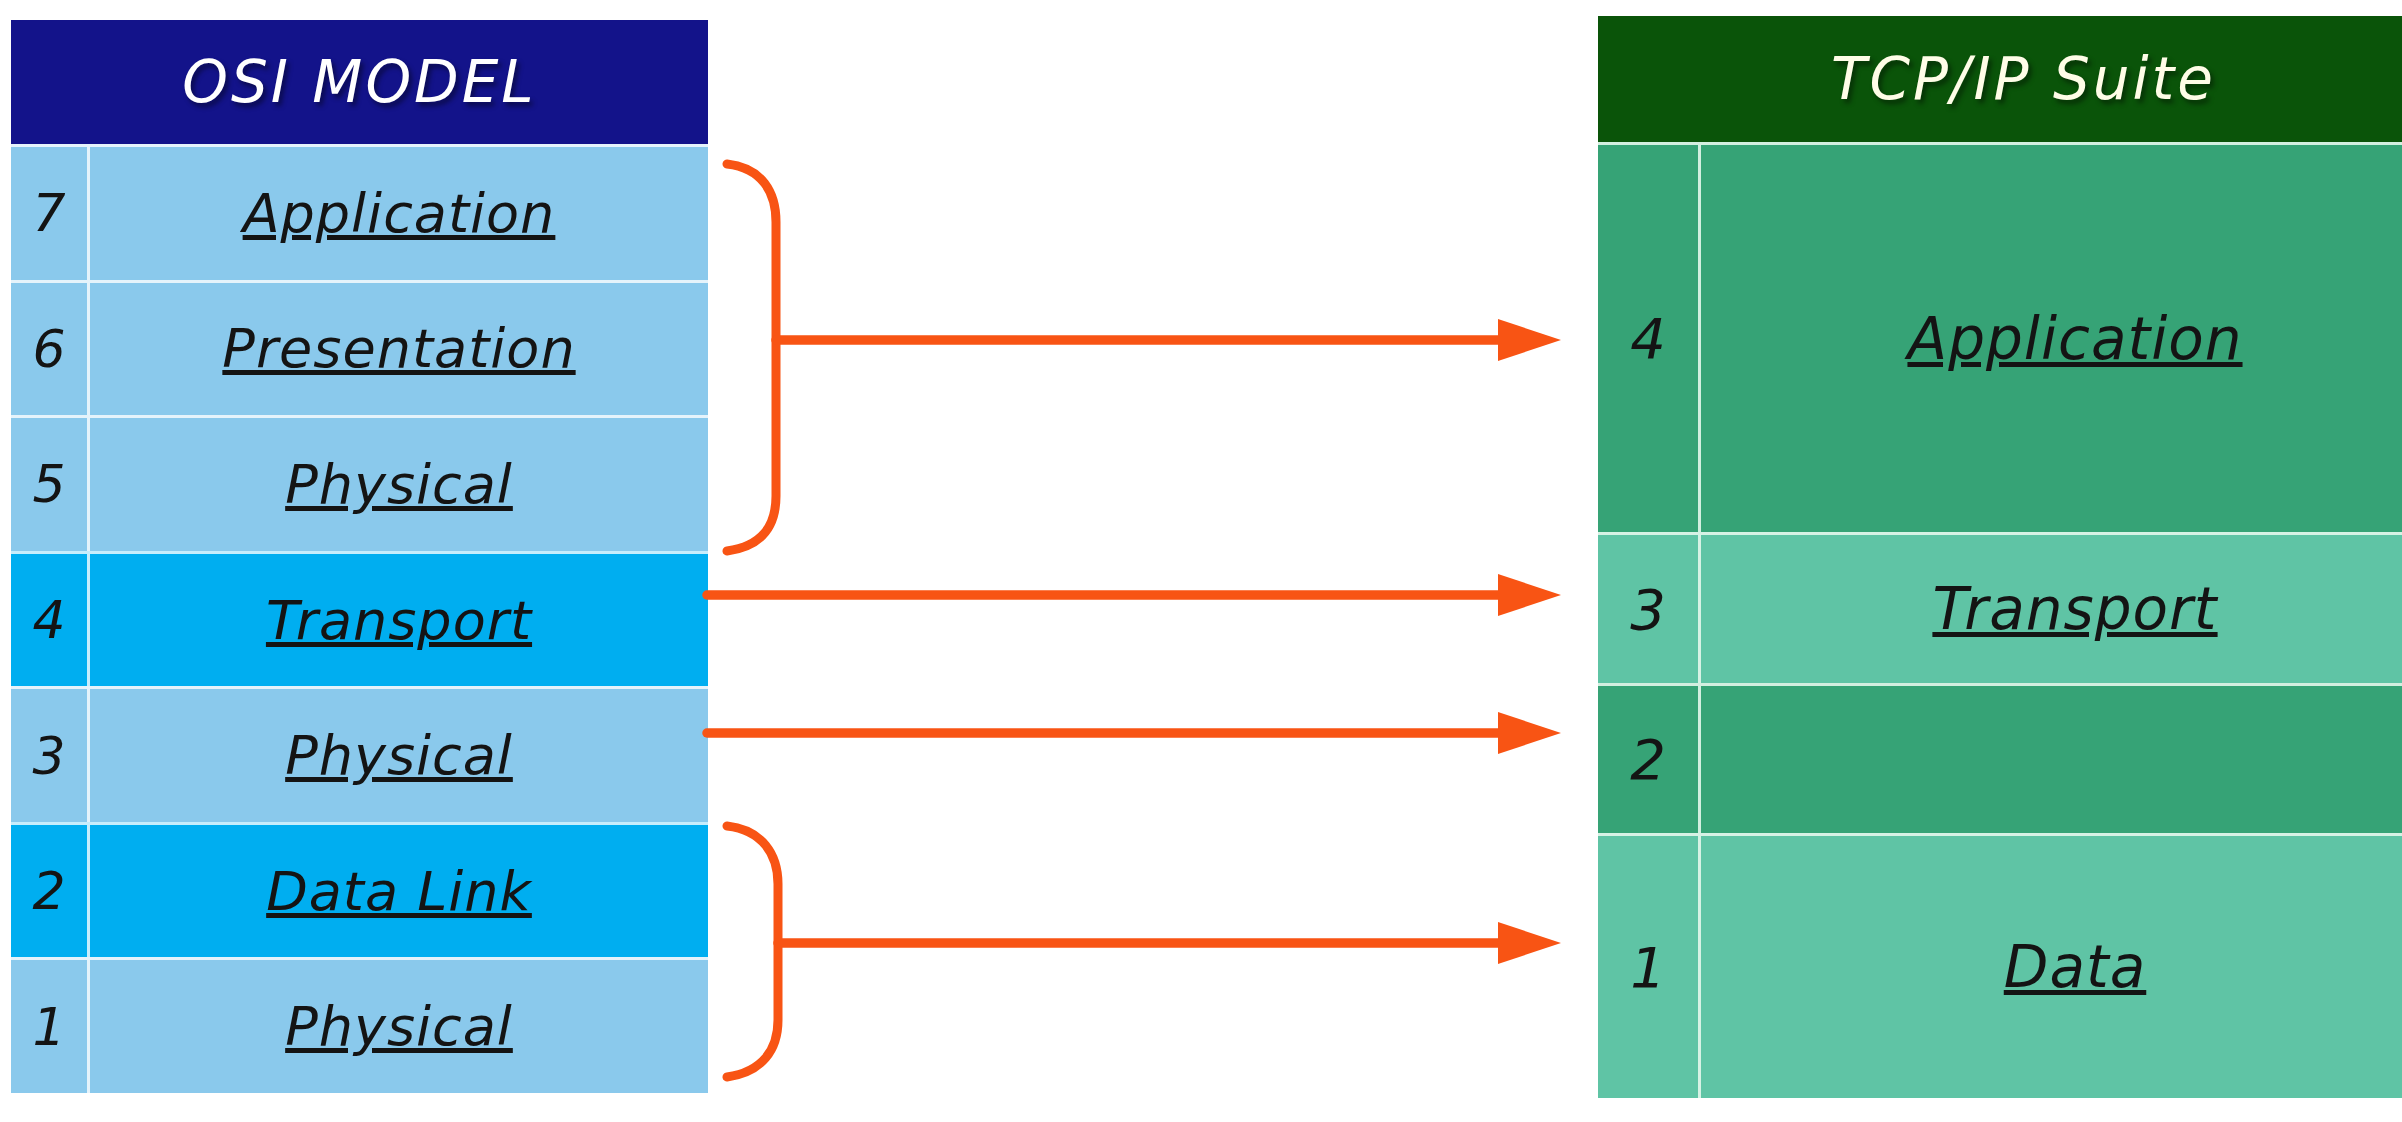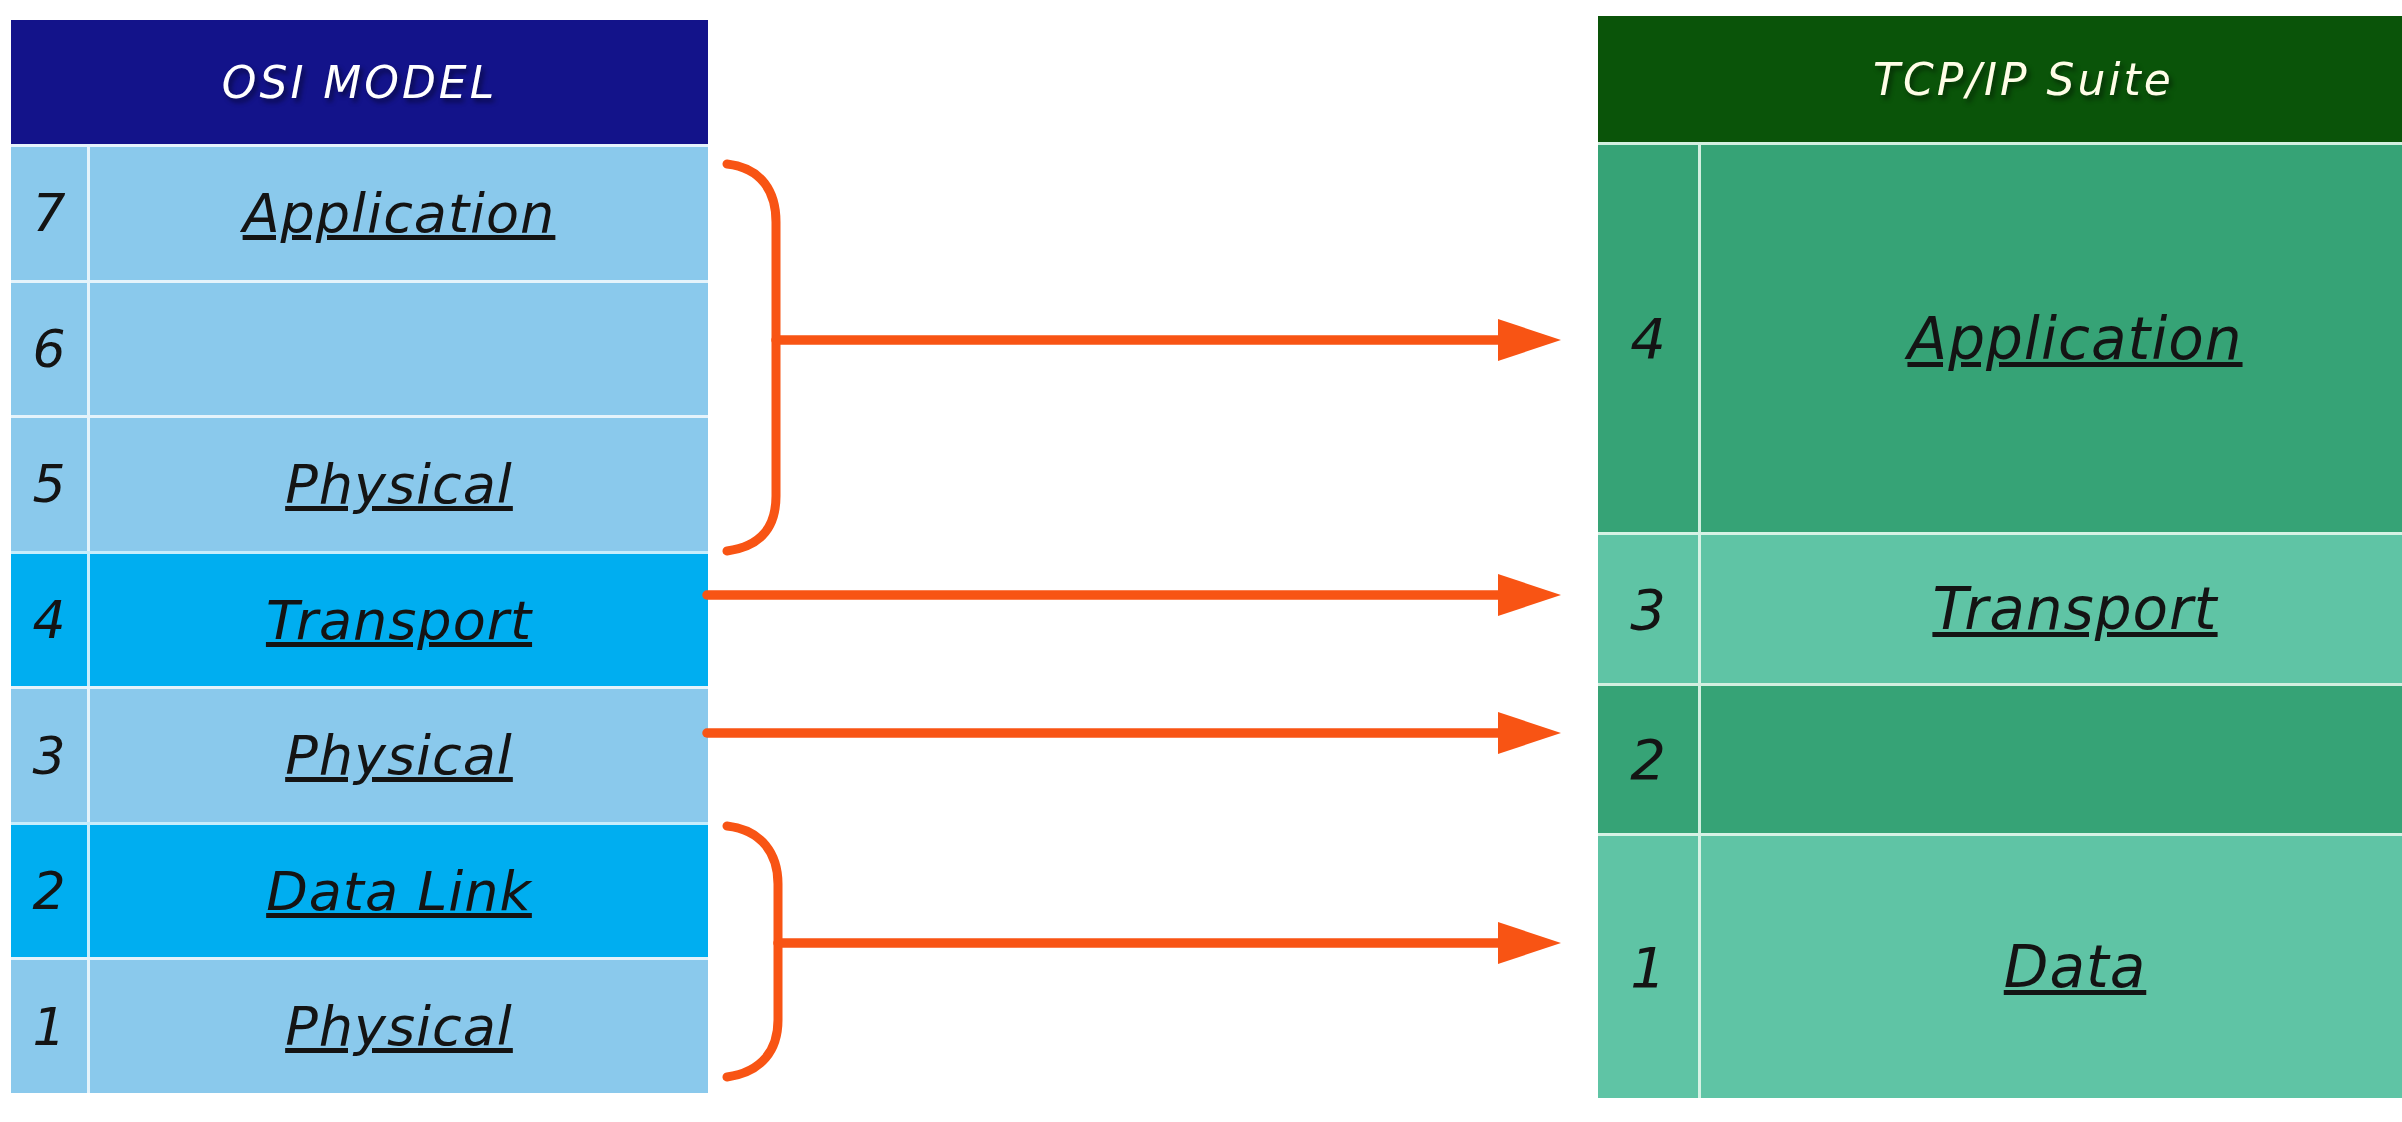--- a/index.html
+++ b/index.html
@@ -14,21 +14,21 @@
   }
   .table {
     position: absolute;
     display: flex;
     flex-direction: column;
   }
   .table-header {
     display: flex;
     align-items: center;
     justify-content: center;
-    font-size: 44px;
+    font-size: 58px;
     letter-spacing: 3px;
     text-shadow: 3px 4px 5px rgba(0,0,0,0.45);
     flex: none;
   }
   .rows {
     flex: 1;
     display: flex;
     flex-direction: column;
   }
   .row {
@@ -85,20 +85,21 @@
 
   <div class="table osi">
     <div class="table-header">OSI MODEL</div>
     <div class="rows" id="osi-rows">
         <div class="row tone-light grow">
           <div class="num-cell">7</div>
           <div class="label-cell">Application</div>
         </div>
         <div class="row tone-light grow">
           <div class="num-cell">6</div>
+          <div class="label-cell">Presentation</div>
         </div>
         <div class="row tone-light grow">
           <div class="num-cell">5</div>
           <div class="label-cell">Physical</div>
         </div>
         <div class="row tone-bright grow">
           <div class="num-cell">4</div>
           <div class="label-cell">Transport</div>
         </div>
         <div class="row tone-light grow">

